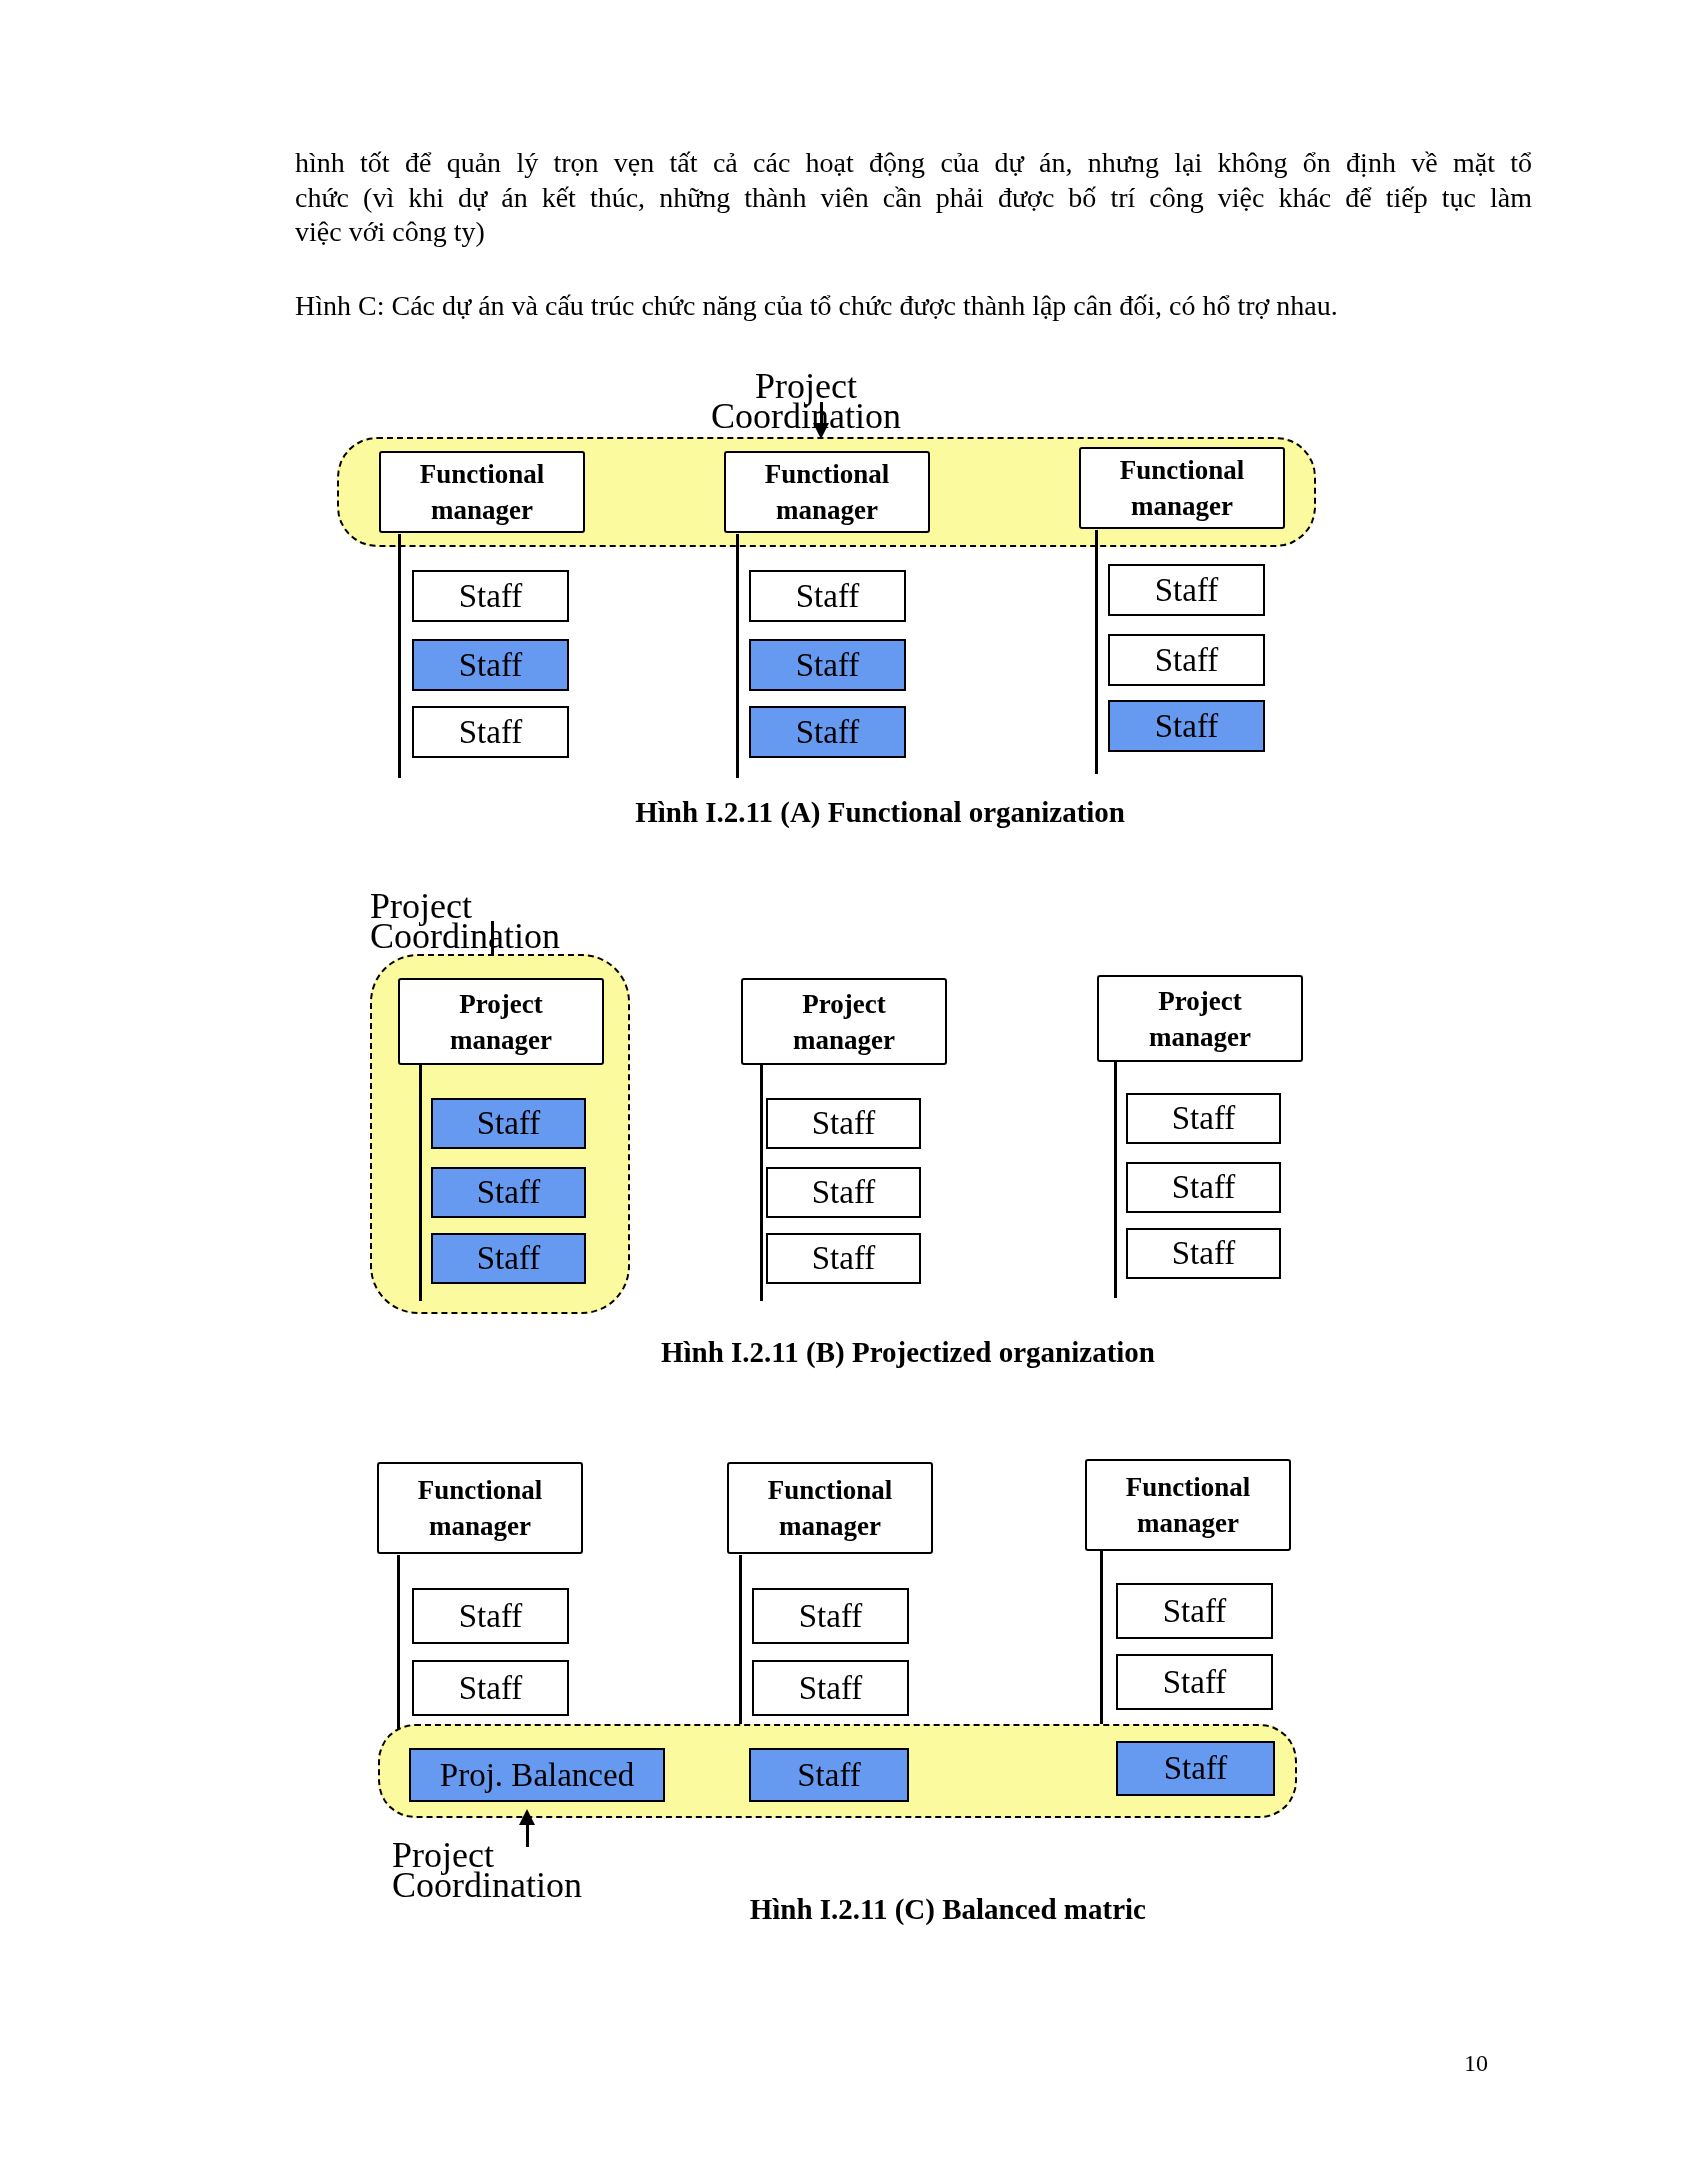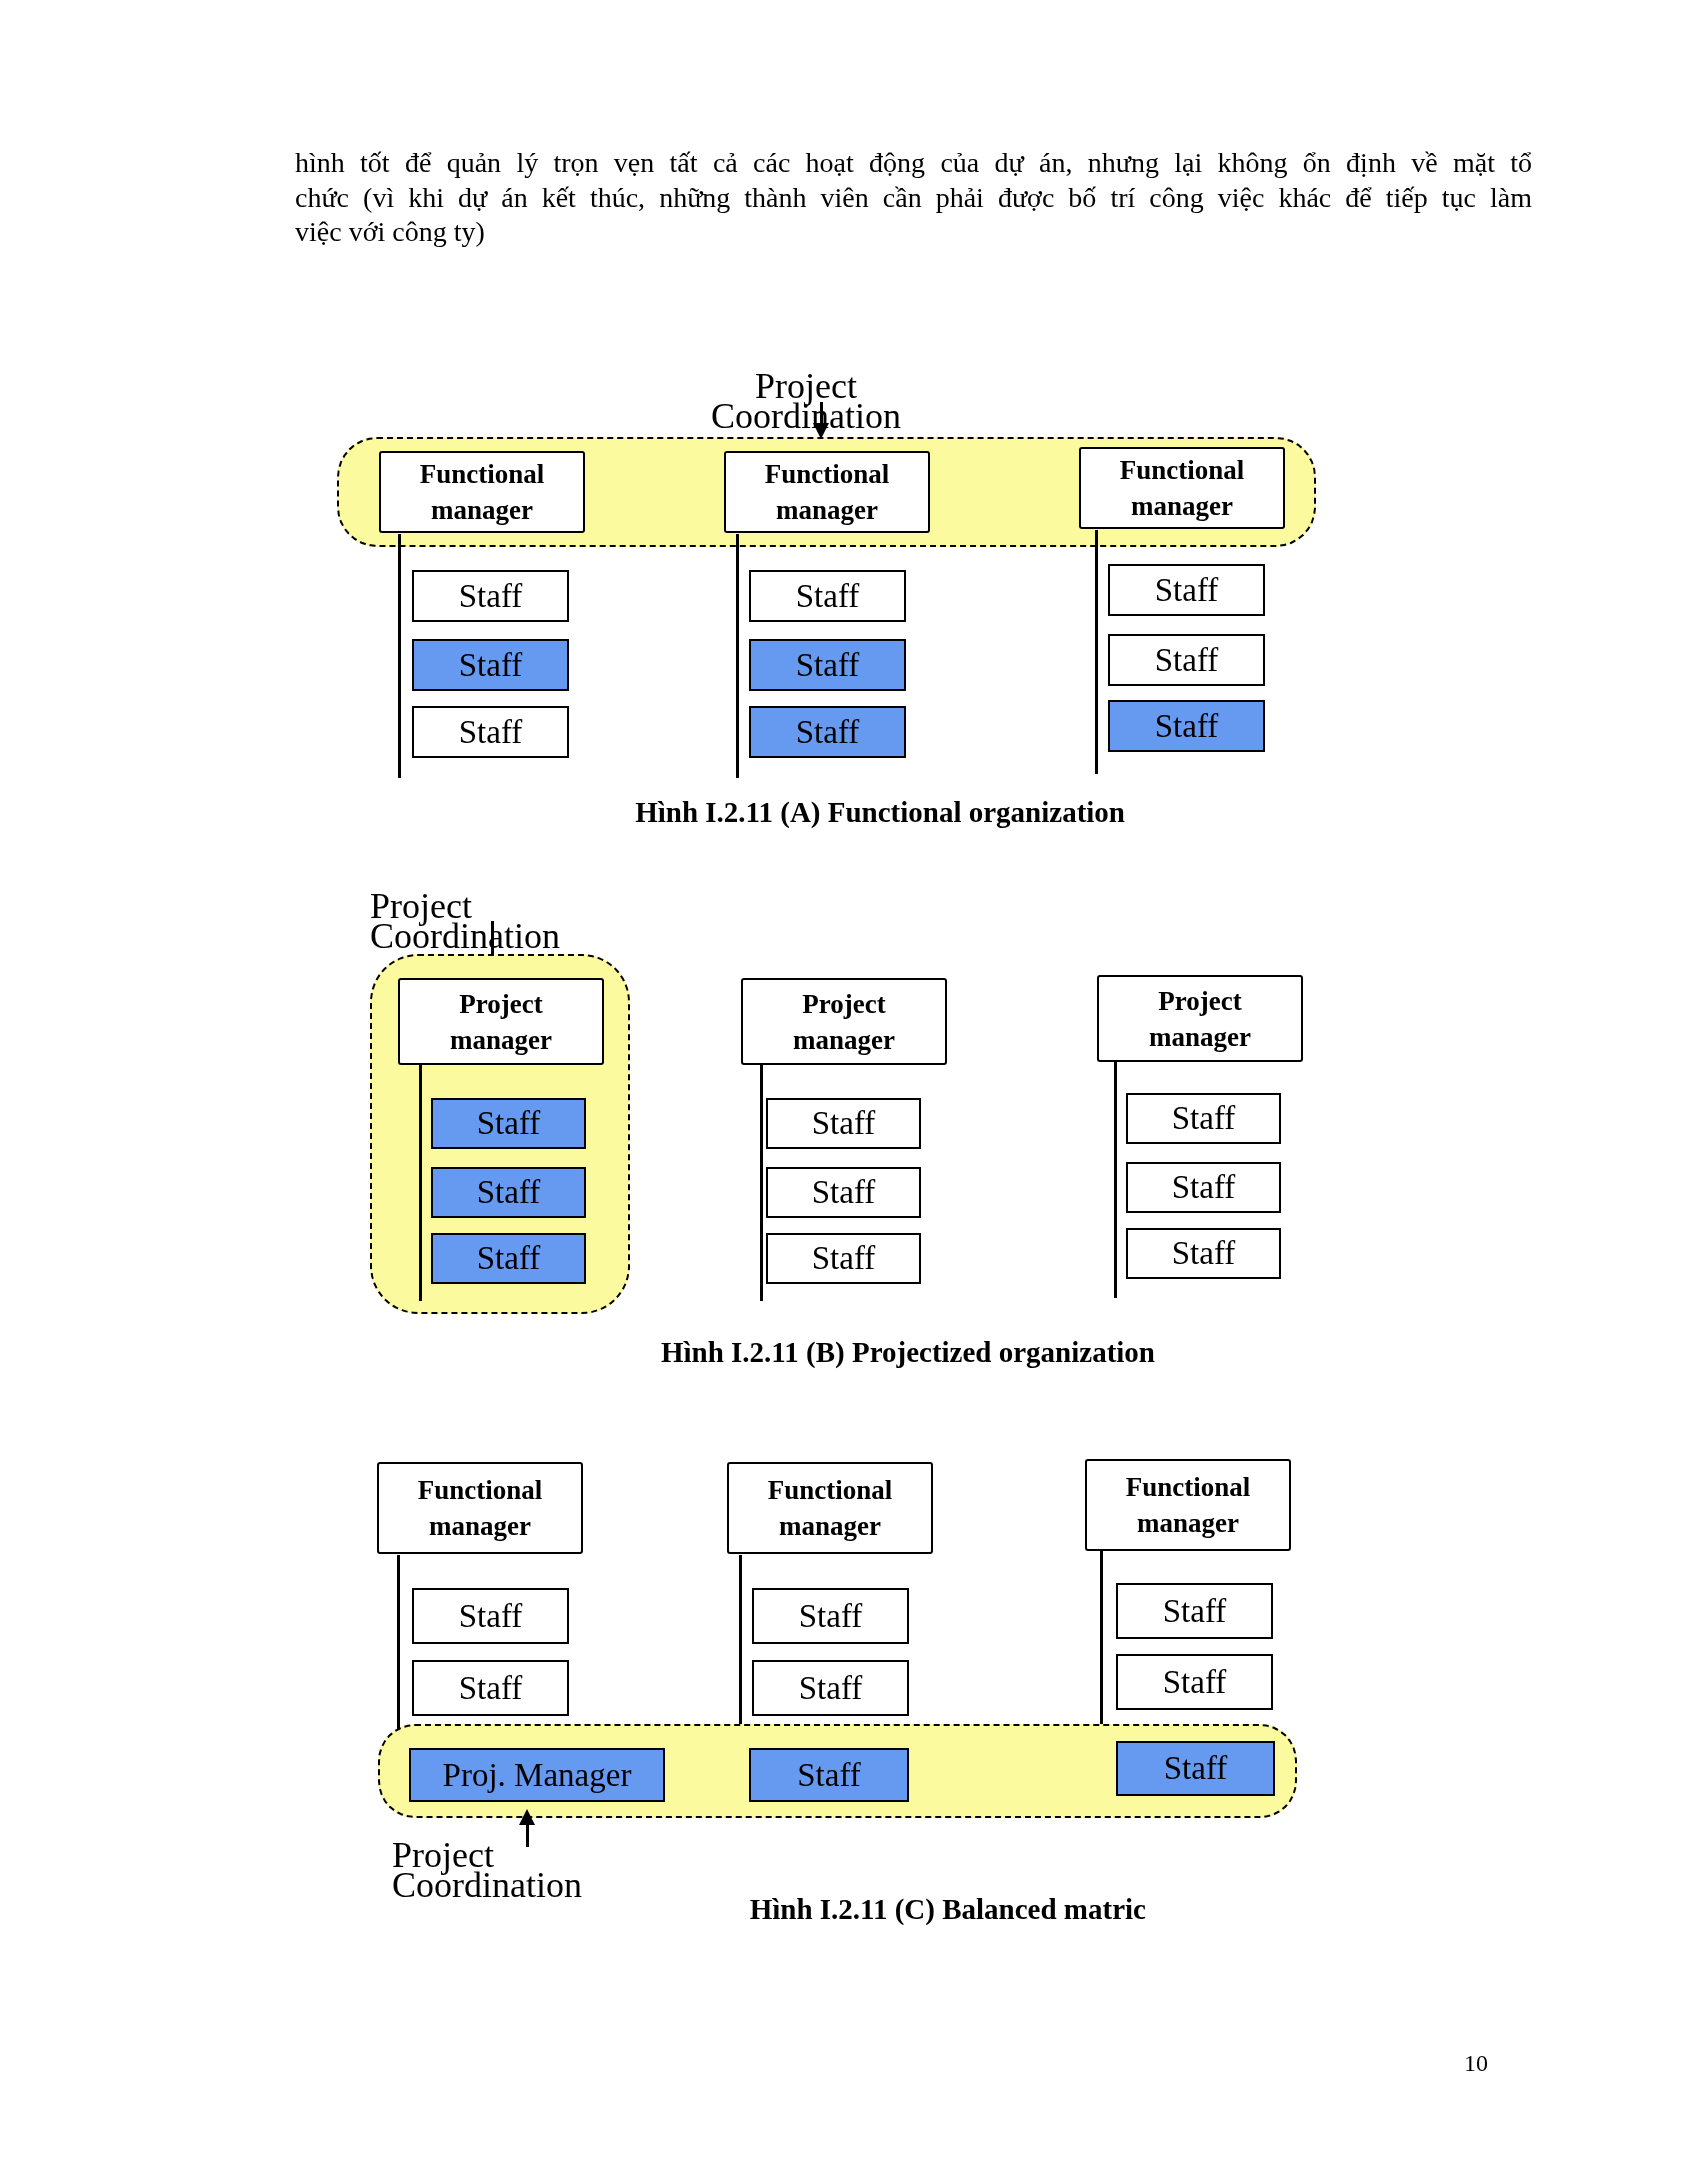--- a/index.html
+++ b/index.html
@@ -53,20 +53,21 @@
 </head>
 <body>
 
 <div class="page">
 
   <div>
     <div class="body-line" style="top:145px;">hình tốt để quản lý trọn vẹn tất cả các hoạt động của dự án, nhưng lại không ổn định về mặt tổ</div>
     <div class="body-line" style="top:180px;">chức (vì khi dự án kết thúc, những thành viên cần phải được bố trí công việc khác để tiếp tục làm</div>
     <div class="body-line last" style="top:214px;">việc với công ty)</div>
   </div>
+  <div class="intro-line" style="top:288px;">Hình C: Các dự án và cấu trúc chức năng của tổ chức được thành lập cân đối, có hổ trợ nhau.</div>
 
   <div>
     <div class="pc-label" style="left:626px; top:371px; width:280px;">Project Coordination</div>
     <div class="arrow-line" style="left:780px; top:402px; height:23px;"></div>
     <div class="arrow-head-down" style="left:773px; top:423px;"></div>
 
     <div class="zone" style="left:297px; top:437px; width:979px; height:110px; border-radius:40px;"></div>
 
     <div class="mgr" style="left:339px; top:451px; width:206px; height:82px;">Functional manager</div>
     <div class="mgr" style="left:684px; top:451px; width:206px; height:82px;">Functional manager</div>
@@ -134,21 +135,21 @@
     <div class="staff" style="left:372px; top:1660px; width:157px; height:56px;">Staff</div>
 
     <div class="staff" style="left:712px; top:1588px; width:157px; height:56px;">Staff</div>
     <div class="staff" style="left:712px; top:1660px; width:157px; height:56px;">Staff</div>
 
     <div class="staff" style="left:1076px; top:1583px; width:157px; height:56px;">Staff</div>
     <div class="staff" style="left:1076px; top:1654px; width:157px; height:56px;">Staff</div>
 
     <div class="zone" style="left:338px; top:1724px; width:919px; height:94px; border-radius:37px;"></div>
 
-    <div class="staff blue" style="left:369px; top:1748px; width:256px; height:54px;">Proj. Manager</div>
+    <div class="staff blue" style="left:369px; top:1748px; width:256px; height:54px;">Proj. Balanced</div>
     <div class="staff blue" style="left:709px; top:1748px; width:160px; height:54px;">Staff</div>
     <div class="staff blue" style="left:1076px; top:1741px; width:159px; height:55px;">Staff</div>
 
     <div class="arrow-head-up" style="left:479px; top:1809px;"></div>
     <div class="arrow-line" style="left:486px; top:1824px; height:23px;"></div>
     <div class="pc-label left-align" style="left:352px; top:1840px; width:297px;">Project Coordination</div>
 
     <div class="caption" style="left:529px; top:1893px;">Hình I.2.11 (C) Balanced matric</div>
   </div>
 

